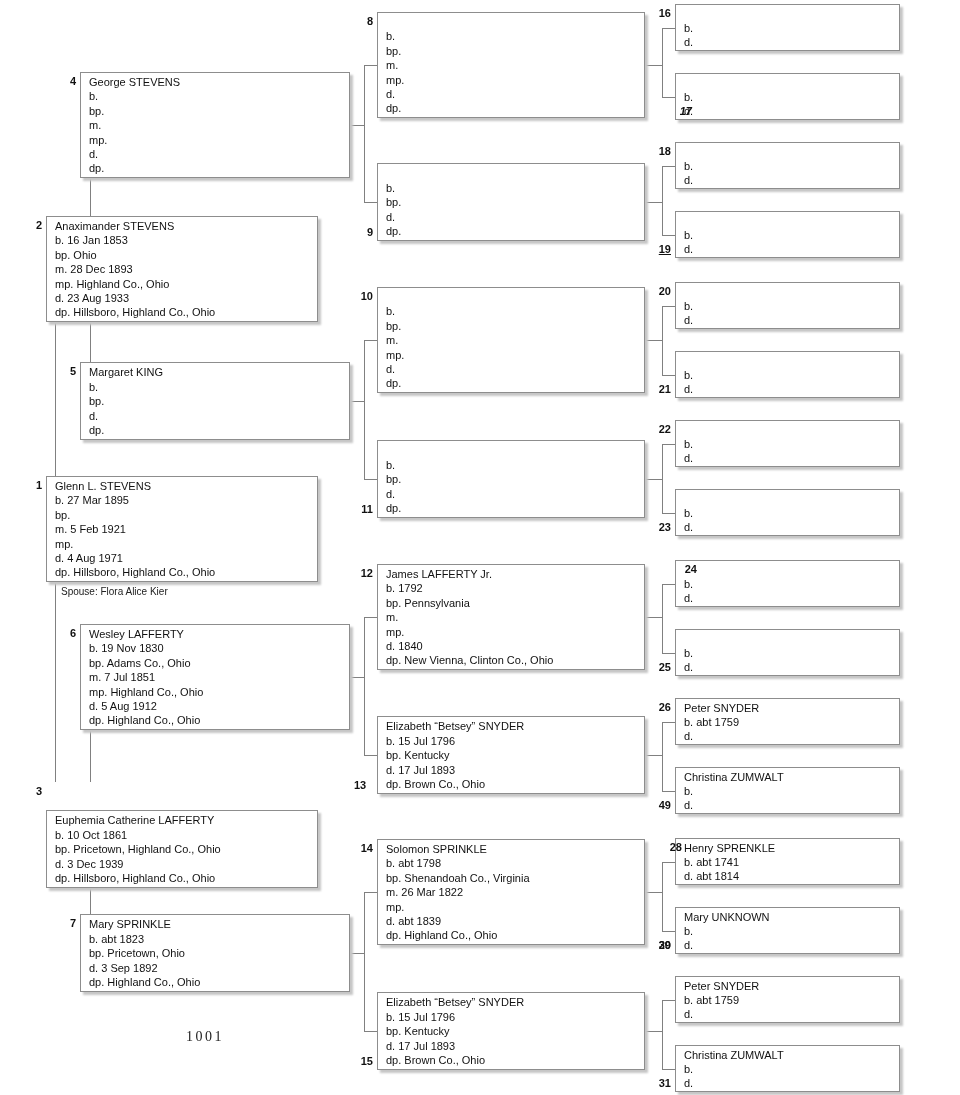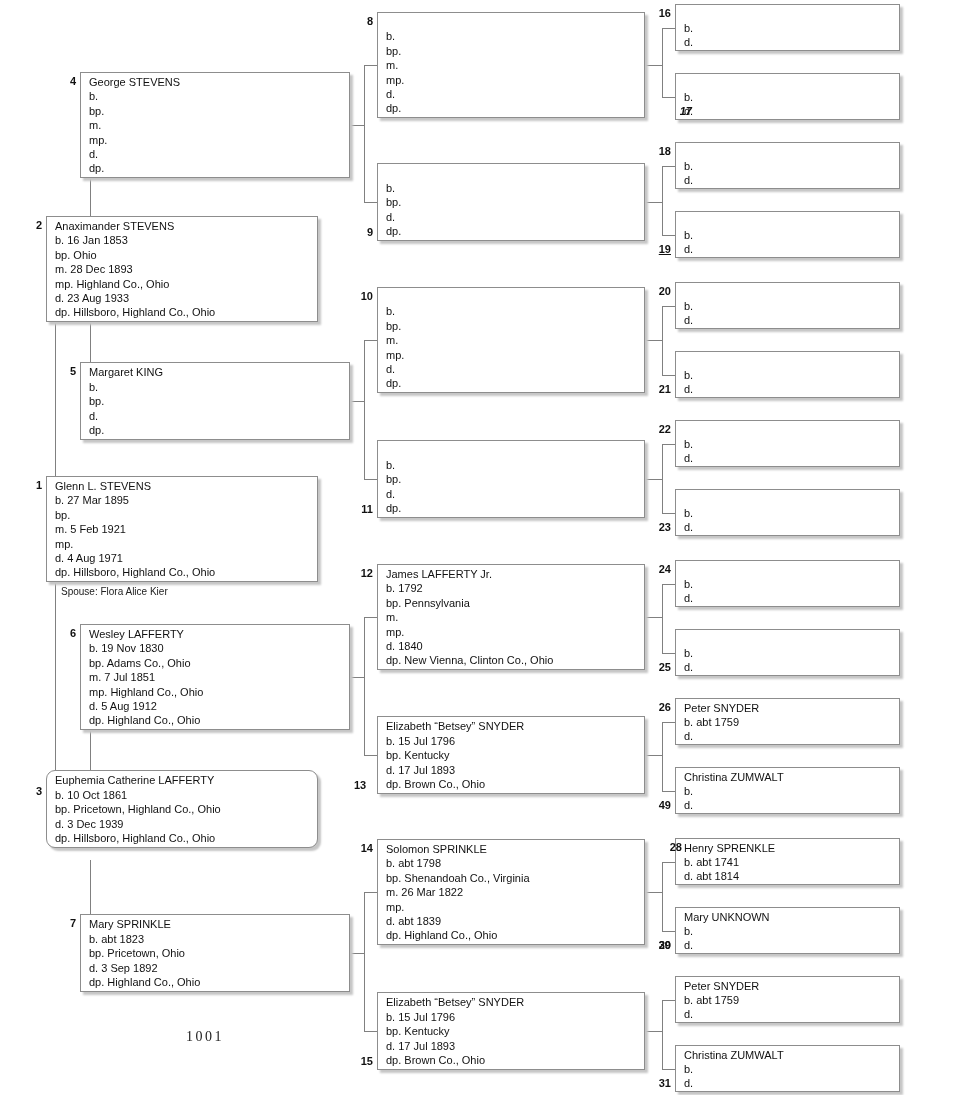--- a/index.html
+++ b/index.html
@@ -101,21 +101,21 @@
     <div class="pbox rows7" style="left: 46px; top: 216px; width: 272px; height: 106px;">
       <div class="row">Anaximander STEVENS</div>
       <div class="row">b. 16 Jan 1853</div>
       <div class="row">bp. Ohio</div>
       <div class="row">m. 28 Dec 1893</div>
       <div class="row">mp. Highland Co., Ohio</div>
       <div class="row">d. 23 Aug 1933</div>
       <div class="row">dp. Hillsboro, Highland Co., Ohio</div>
     </div>
     <div class="pnum" style="left: 16px; top: 218px;">2</div>
-    <div class="pbox rows5" style="left: 46px; top: 770px; width: 272px; height: 78px; border-radius: 9px;">
+    <div class="pbox rows5" style="left: 46px; top: 810px; width: 272px; height: 78px;">
       <div class="row">Euphemia Catherine LAFFERTY</div>
       <div class="row">b. 10 Oct 1861</div>
       <div class="row">bp. Pricetown, Highland Co., Ohio</div>
       <div class="row">d. 3 Dec 1939</div>
       <div class="row">dp. Hillsboro, Highland Co., Ohio</div>
     </div>
     <div class="pnum" style="left: 16px; top: 784px;">3</div>
     <div class="pbox rows7" style="left: 80px; top: 72px; width: 270px; height: 106px;">
       <div class="row">George STEVENS</div>
       <div class="row">b.</div>
@@ -270,21 +270,21 @@
       <div class="row"></div>
       <div class="row">b.</div>
       <div class="row">d.</div>
     </div>
     <div class="pnum" style="left: 645px; top: 520px;">23</div>
     <div class="pbox rows3" style="left: 675px; top: 560px; width: 225px; height: 47px;">
       <div class="row"></div>
       <div class="row">b.</div>
       <div class="row">d.</div>
     </div>
-    <div class="pnum" style="left: 645px; top: 562px;">24</div>
+    <div class="pnum" style="left: 645px; top: 562px; padding-left: 26px;">24</div>
     <div class="pbox rows3" style="left: 675px; top: 629px; width: 225px; height: 47px;">
       <div class="row"></div>
       <div class="row">b.</div>
       <div class="row">d.</div>
     </div>
     <div class="pnum" style="left: 645px; top: 660px;">25</div>
     <div class="pbox rows3" style="left: 675px; top: 698px; width: 225px; height: 47px;">
       <div class="row">Peter SNYDER</div>
       <div class="row">b. abt 1759</div>
       <div class="row">d.</div>

